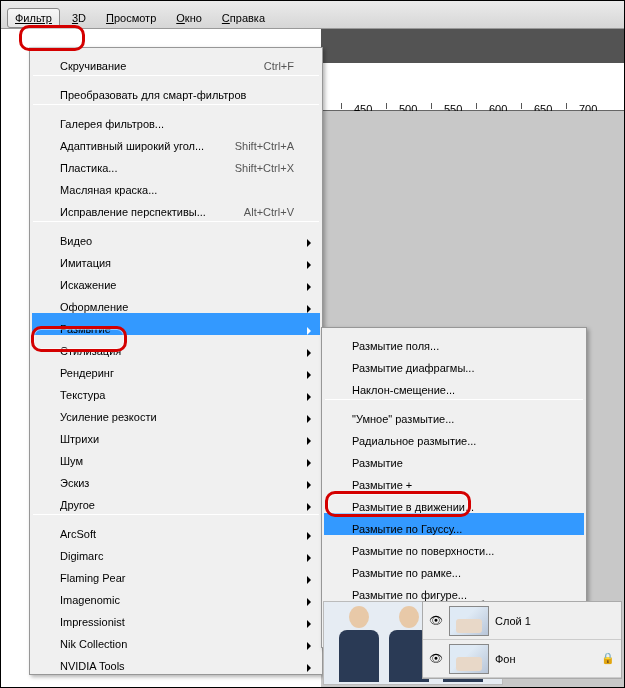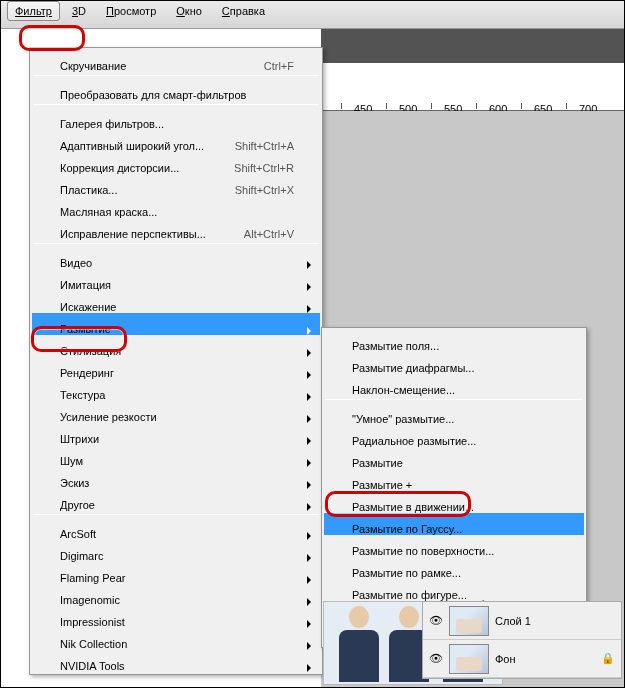--- a/index.html
+++ b/index.html
@@ -1,17 +1,17 @@
 <!DOCTYPE html>
 <html><head>
 <meta charset="utf-8">
 <style>
 *{margin:0;padding:0;box-sizing:border-box;font-family:Tahoma,Arial,sans-serif;font-size:11px;color:#000;-webkit-font-smoothing:none}
 body{background:#fff;width:625px;height:688px;position:relative;overflow:hidden;border:1px solid #000}
-.menubar{background:linear-gradient(#ebebeb,#d6d6d6);height:28px;display:flex;align-items:flex-start;padding:0 6px;gap:4px;border-bottom:1px solid #999}
+.menubar{background:linear-gradient(#ebebeb,#d6d6d6);height:28px;display:flex;align-items:flex-end;padding:0 6px;gap:4px;border-bottom:1px solid #999}
 .menubar-item{padding:4px 8px;cursor:default}
 .menubar-item.active{background:linear-gradient(#f7f7f7,#e6e6e6);border:1px solid #8a8a8a;border-radius:3px;padding:3px 7px}
 .menubar-item span{text-decoration:underline}
 .highlight-red{position:absolute;border:3px solid #d40000;border-radius:10px;pointer-events:none;z-index:50;box-shadow:0 0 0 1px rgba(255,255,255,.5) inset}
 .canvas-bg{position:absolute;left:320px;top:28px;right:0;height:34px;background:#535353}
 .ruler-h{position:absolute;left:320px;top:92px;right:0;height:18px;background:#fff;border-bottom:1px solid #666;display:flex;align-items:flex-end;font-size:9px;color:#333}
 .ruler-h div{position:absolute;bottom:1px;border-left:1px solid #555;height:6px;padding-left:12px}
 .gray-area{position:absolute;left:320px;top:110px;right:0;bottom:0;background:#c8c8c8}
 .menu{position:absolute;background:#f0f0f0;border:1px solid #979797;box-shadow:2px 2px 4px rgba(0,0,0,.3);padding:2px}
 .menu1{left:28px;top:46px;width:294px}
@@ -68,24 +68,20 @@
     </div>
  <div class="sep"></div>
  <div class="mi">
       <span>Галерея фильтров...</span>
     </div>
  <div class="mi">
       <span>Адаптивный широкий угол...</span>
       <span class="sc">Shift+Ctrl+A</span>
     </div>
  <div class="mi">
-      <span>Коррекция дисторсии...</span>
-      <span class="sc">Shift+Ctrl+R</span>
-    </div>
- <div class="mi">
       <span>Пластика...</span>
       <span class="sc">Shift+Ctrl+X</span>
     </div>
  <div class="mi">
       <span>Масляная краска...</span>
     </div>
  <div class="mi">
       <span>Исправление перспективы...</span>
       <span class="sc">Alt+Ctrl+V</span>
     </div>
@@ -93,20 +89,24 @@
  <div class="mi">
       <span>Видео</span>
       <span class="arrow"></span>
     </div>
  <div class="mi">
       <span>Имитация</span>
       <span class="arrow"></span>
     </div>
  <div class="mi">
       <span>Искажение</span>
+      <span class="arrow"></span>
+    </div>
+ <div class="mi">
+      <span>Оформление</span>
       <span class="arrow"></span>
     </div>
  <div class="mi sel">
       <span>Размытие</span>
       <span class="arrow"></span>
     </div>
  <div class="mi">
       <span>Стилизация</span>
       <span class="arrow"></span>
     </div>

